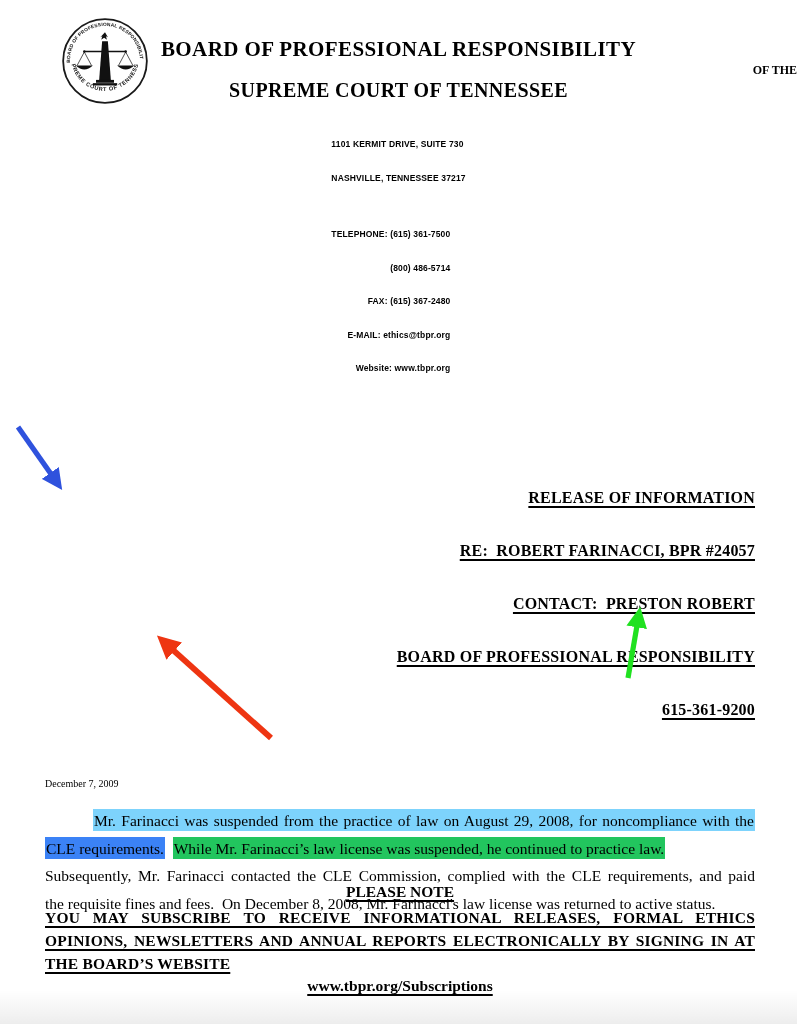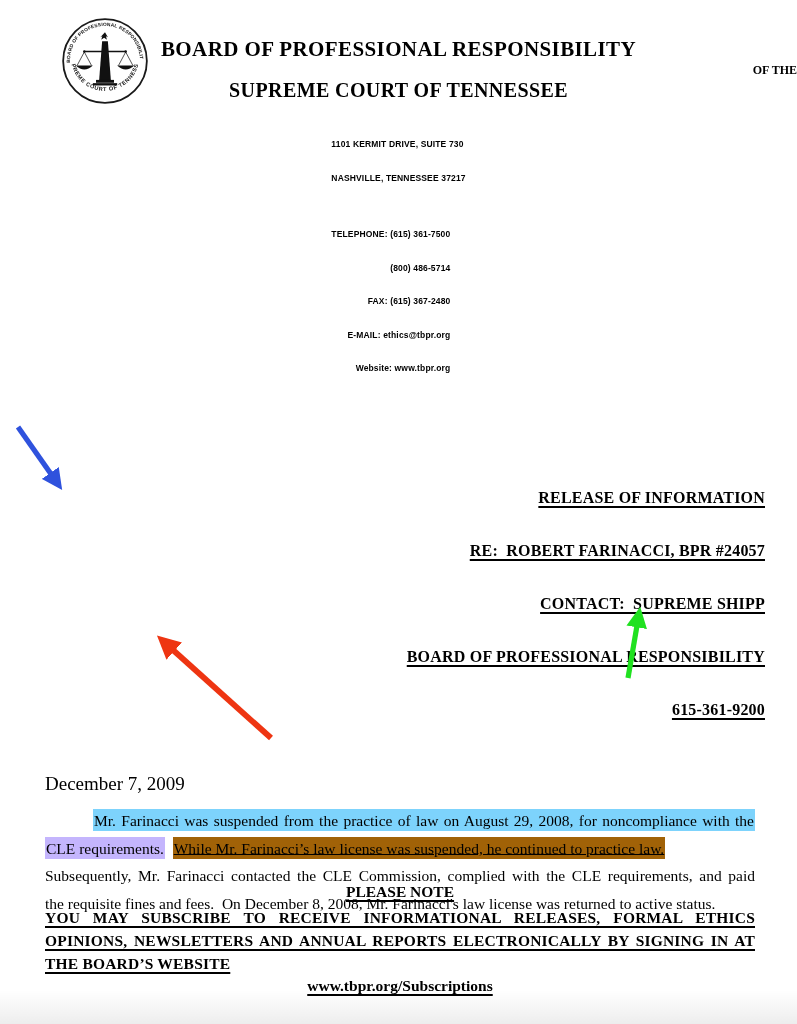--- a/index.html
+++ b/index.html
@@ -26,30 +26,30 @@
     margin:15px auto 0 auto; width:fit-content;
     font-family:"Liberation Sans","DejaVu Sans",sans-serif;
     font-weight:bold; font-size:8.5px; line-height:11.2px; letter-spacing:0.15px;
     white-space:pre;
   }
   .phone-group { width:fit-content; }
   .phone-group .r { text-align:right; }
 
   
   .release-block {
-    margin-top:34px; text-align:right; padding-right:32px;
+    margin-top:34px; text-align:right; padding-right:42px;
     font-weight:bold; font-size:16px; line-height:17.7px; letter-spacing:0.2px;
     white-space:pre;
   }
   .release-block span {
     text-decoration:underline; text-decoration-thickness:1.6px; text-underline-offset:2.5px;
   }
 
   
-  .date-line { margin-top:21px; padding-left:45px; font-size:19px; line-height:18px; }
+  .date-line { margin-top:21px; padding-left:45px; font-size:10px; line-height:18px; }
   .headline { margin-top:15px; text-align:center; font-size:15.5px; line-height:19px; font-weight:bold; letter-spacing:0.3px; }
   .headline span { text-decoration:underline; text-decoration-thickness:1.5px; text-underline-offset:2.5px; }
 
   .doc-body { margin-top:13px; padding-left:45px; padding-right:42px; font-size:15.5px; }
   .para { margin-bottom:8px; }
   .line { line-height:28px; white-space:pre-wrap; }
   .line.indent { text-indent:48px; }
   .line.justify { white-space:normal; text-align:justify; text-align-last:justify; }
   .hl { padding:2.5px 1px; }
 
@@ -120,32 +120,32 @@
       <div class="r">(800) 486-5714</div>
       <div class="r">FAX: (615) 367-2480</div>
       <div class="r">E-MAIL: ethics@tbpr.org</div>
       <div class="r">Website: www.tbpr.org</div>
     </div>
   </div>
 
   <div class="release-block">
     <div><span>RELEASE OF INFORMATION</span></div>
     <div><span>RE:  ROBERT FARINACCI, BPR #24057</span></div>
-    <div><span>CONTACT:  SUPREME SHIPP</span></div>
+    <div><span>CONTACT:  PRESTON ROBERT</span></div>
     <div><span>BOARD OF PROFESSIONAL RESPONSIBILITY</span></div>
     <div><span>615-361-9200</span></div>
   </div>
 
   <div class="date-line">December 7, 2009</div>
 
 
   <div class="doc-body">
       <div class="para">
         <div class="line indent justify"><span class="hl" style="background-color: #7dd3fc;">Mr. Farinacci was suspended from the practice of law on August 29, 2008, for noncompliance with the</span></div>
-        <div class="line"><span class="hl" style="background-color: #c4b5fd;">CLE requirements.</span><span>  </span><span class="hl" style="background-color: #a16207; text-decoration: underline;">While Mr. Farinacci’s law license was suspended, he continued to practice law.</span></div>
+        <div class="line"><span class="hl" style="background-color: #3b82f6;">CLE requirements.</span><span>  </span><span class="hl" style="background-color: #22c55e;">While Mr. Farinacci’s law license was suspended, he continued to practice law.</span></div>
         <div class="line justify"><span>Subsequently, Mr. Farinacci contacted the CLE Commission, complied with the CLE requirements, and paid</span></div>
         <div class="line"><span>the requisite fines and fees.  On December 8, 2008, Mr. Farinacci's law license was returned to active status.</span></div>
       </div>
     </div>
 
   <svg class="arrow-svg arrow-blue" width="72" height="86">
     <defs>
       <marker id="mb" markerWidth="4" markerHeight="4" refX="2.6" refY="2" orient="auto">
         <path d="M0,0 L4,2 L0,4 z" fill="#2f52dd"></path>
       </marker>

